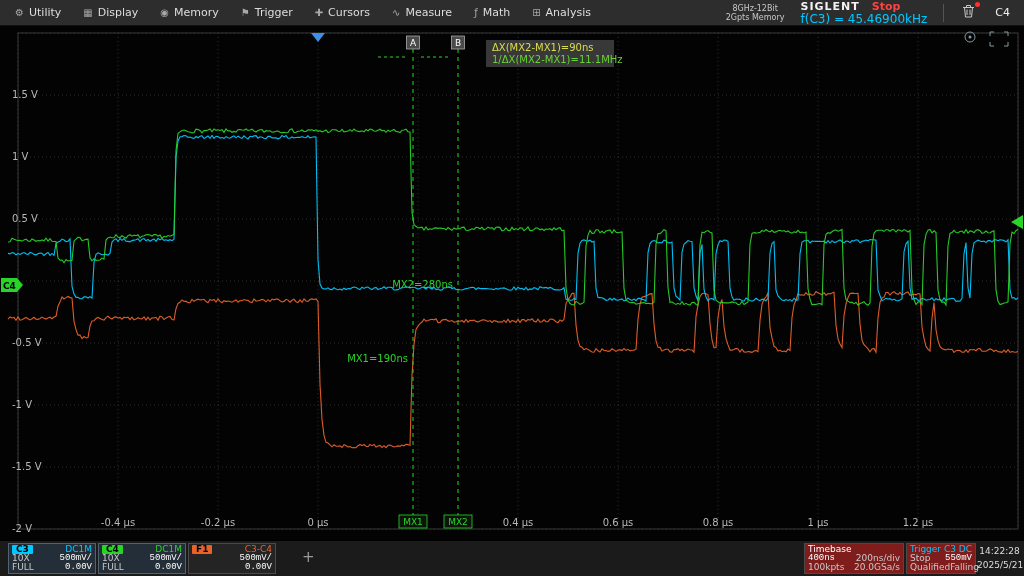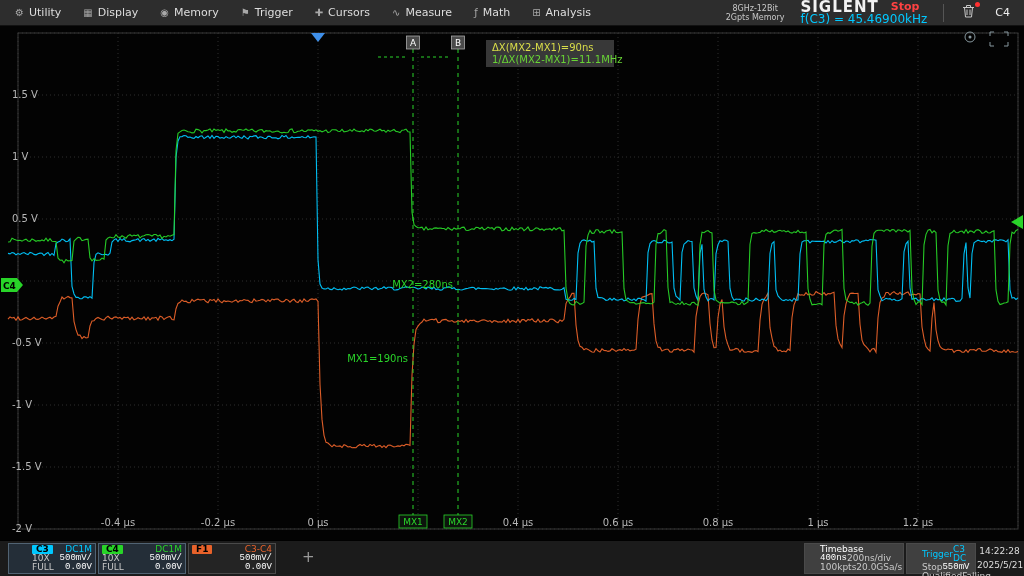--- a/index.html
+++ b/index.html
@@ -9,44 +9,44 @@
   #menubar{position:absolute;top:0;left:0;width:1024px;height:26px;background:#2d2d2d;
     display:flex;align-items:center;justify-content:space-between;color:#ddd;font-size:11px;
     border-bottom:1px solid #121212;box-sizing:border-box;}
   #menu-items{display:flex;height:100%;align-items:center;padding-left:4px;}
   .menu-item{display:flex;align-items:center;gap:5px;padding:0 11px;height:100%;cursor:pointer;white-space:nowrap;}
   .mi-icon{font-size:10px;color:#a8a8a8;}
   #menu-right{display:flex;align-items:center;gap:16px;padding-right:6px;}
   .hw-info{font-size:8px;line-height:9px;text-align:center;color:#c8c8c8;}
   .brand-block{display:flex;flex-direction:column;line-height:12px;}
   .brand-row{display:flex;align-items:center;}
-  .brand{font-weight:bold;letter-spacing:1px;font-size:15px;color:#f2f2f2;}
+  .brand{font-weight:bold;letter-spacing:1px;font-size:11px;color:#f2f2f2;}
   .run-state{color:#ff4242;font-weight:bold;margin-left:12px;font-size:11px;}
   .counter{color:#00c8ff;font-size:12px;}
   .vsep{width:1px;height:18px;background:#555;}
   .trash{position:relative;padding:0 2px;cursor:pointer;}
   .dot{position:absolute;top:-2px;right:-3px;width:5px;height:5px;background:#ff3030;border-radius:50%;}
   .active-ch{font-size:11px;color:#eee;padding:0 8px 0 2px;cursor:pointer;}
 
   
   #screen{position:absolute;top:26px;left:0;width:1024px;height:514px;background:#030303;}
   svg text{font-family:"DejaVu Sans",sans-serif;}
 
   
   #bottombar{position:absolute;top:540px;left:0;width:1024px;height:36px;background:#1b1b1b;
     border-top:1px solid #000;font-size:9px;color:#c8c8c8;box-sizing:border-box;}
   .ch-box{position:absolute;top:2px;width:88px;height:31px;background:#242e38;border:1px solid #516373;
     display:flex;flex-direction:column;justify-content:space-between;padding:1px 0;box-sizing:border-box;cursor:pointer;}
   #ch2{background:#242424;border-color:#4a4a4a;}
-  #ch0{left:8px;padding-left:20px;} #ch1{left:98px;} #ch2{left:188px;}
+  #ch0{left:8px;} #ch1{left:98px;} #ch2{left:188px;}
   .ch-row{display:flex;justify-content:space-between;align-items:center;padding:0 3px;line-height:9px;}
   .ch-badge{color:#000;font-weight:bold;padding:0 4px;border-radius:1px;}
   .wv{color:#fff;font-family:Liberation Mono, monospace;}
-  .info-box{position:absolute;top:2px;height:31px;background:#404040;border:1px solid #4a4a4a;
-    display:flex;flex-direction:column;justify-content:space-between;padding:1px 12px;box-sizing:border-box;cursor:pointer;}
+  .info-box{position:absolute;top:2px;height:31px;background:#7f1d1d;border:1px solid #4a4a4a;
+    display:flex;flex-direction:column;justify-content:space-between;padding:1px 0;box-sizing:border-box;cursor:pointer;}
   #timebase-box{left:804px;width:100px;}
   #trigger-box{left:906px;width:70px;}
   .tb-title{color:#fff;}
   .trg-title,.trg-src{color:#00c8ff;}
   .plus-handle{position:absolute;left:302px;top:7px;color:#9a9a9a;font-size:15px;cursor:grab;}
   .clock{position:absolute;left:977px;top:3px;width:45px;text-align:center;line-height:14px;color:#ddd;cursor:pointer;}
 </style>
 </head>
 <body>
 

